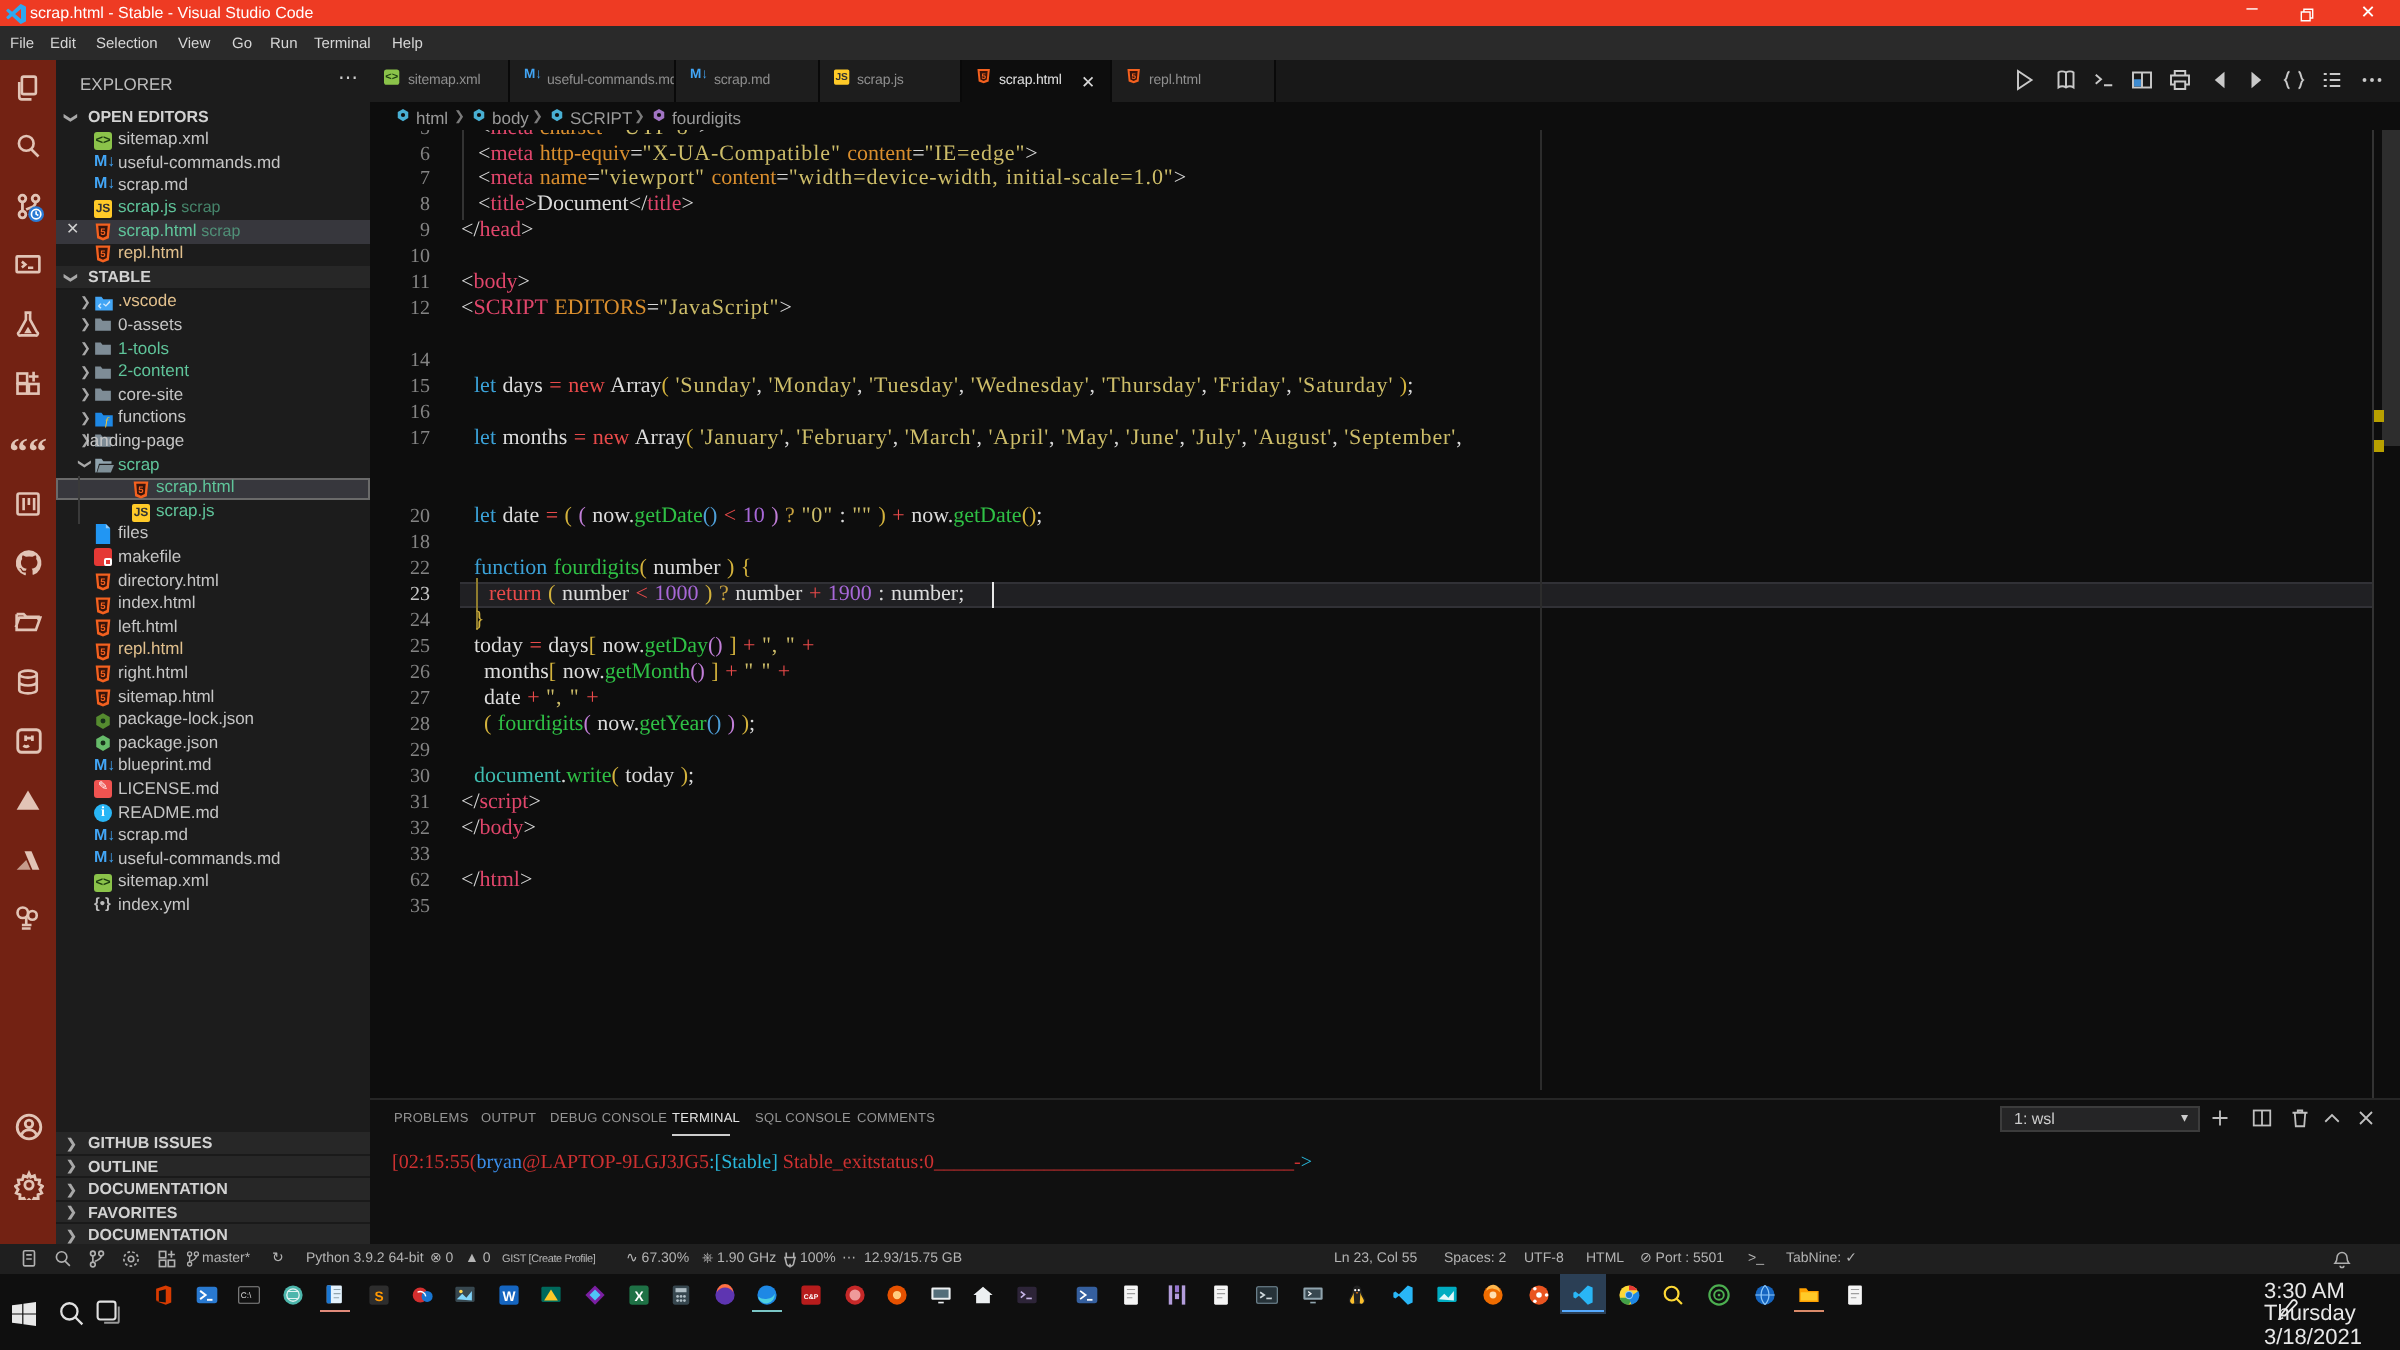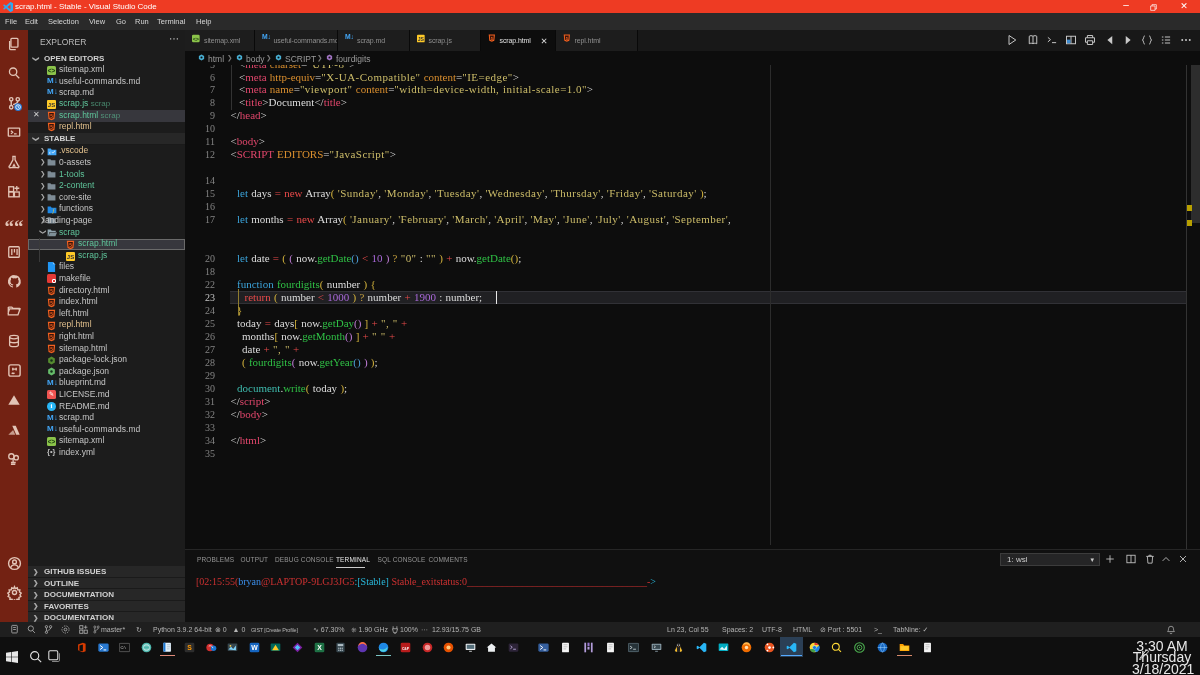--- a/index.html
+++ b/index.html
@@ -542,21 +542,21 @@
 <div class="cl" style="top:246.9px"><span class="ln" style="color:#848484">24</span><span class="ct" style="left:52.0px"><span class="b1">}</span></span></div>
 <div class="cl" style="top:259.9px"><span class="ln" style="color:#848484">25</span><span class="ct" style="left:52.0px"><span class="id">today</span> <span class="kr">=</span> <span class="id">days</span><span class="b1">[</span> <span class="id">now</span><span class="pu">.</span><span class="me">getDay</span><span class="b2">()</span> <span class="b1">]</span> <span class="kr">+</span> <span class="st">", "</span> <span class="kr">+</span></span></div>
 <div class="cl" style="top:272.9px"><span class="ln" style="color:#848484">26</span><span class="ct" style="left:57.0px"><span class="id">months</span><span class="b1">[</span> <span class="id">now</span><span class="pu">.</span><span class="me">getMonth</span><span class="b2">()</span> <span class="b1">]</span> <span class="kr">+</span> <span class="st">" "</span> <span class="kr">+</span></span></div>
 <div class="cl" style="top:285.8px"><span class="ln" style="color:#848484">27</span><span class="ct" style="left:57.0px"><span class="id">date</span> <span class="kr">+</span> <span class="st">", "</span> <span class="kr">+</span></span></div>
 <div class="cl" style="top:298.8px"><span class="ln" style="color:#848484">28</span><span class="ct" style="left:57.0px"><span class="b1">(</span> <span class="me">fourdigits</span><span class="b2">(</span> <span class="id">now</span><span class="pu">.</span><span class="me">getYear</span><span class="b3">()</span> <span class="b2">)</span> <span class="b1">)</span><span class="pu">;</span></span></div>
 <div class="cl" style="top:311.8px"><span class="ln" style="color:#848484">29</span><span class="ct" style="left:45.5px"></span></div>
 <div class="cl" style="top:324.8px"><span class="ln" style="color:#848484">30</span><span class="ct" style="left:52.0px"><span class="ob">document</span><span class="pu">.</span><span class="me">write</span><span class="b1">(</span> <span class="id">today</span> <span class="b1">)</span><span class="pu">;</span></span></div>
 <div class="cl" style="top:337.7px"><span class="ln" style="color:#848484">31</span><span class="ct" style="left:45.5px"><span class="pu">&lt;/</span><span class="tg">script</span><span class="pu">&gt;</span></span></div>
 <div class="cl" style="top:350.7px"><span class="ln" style="color:#848484">32</span><span class="ct" style="left:45.5px"><span class="pu">&lt;/</span><span class="tg">b</span><span class="tg">o</span><span class="tg">dy</span><span class="pu">&gt;</span></span></div>
 <div class="cl" style="top:363.7px"><span class="ln" style="color:#848484">33</span><span class="ct" style="left:45.5px"></span></div>
-<div class="cl" style="top:376.6px"><span class="ln" style="color:#848484">34</span><span class="ct" style="left:45.5px"><span class="pu">&lt;/</span><span class="tg">html</span><span class="pu">&gt;</span></span></div>
+<div class="cl" style="top:376.6px"><span class="ln" style="color:#848484">62</span><span class="ct" style="left:45.5px"><span class="pu">&lt;/</span><span class="tg">html</span><span class="pu">&gt;</span></span></div>
 <div class="cl" style="top:389.6px"><span class="ln" style="color:#848484">35</span><span class="ct" style="left:45.5px"></span></div>
 <div class="abs" style="left:310.5px;top:233.5px;width:1.2px;height:13px;background:#e8e8e8"></div>
 <div class="abs" style="left:1006px;top:4px;width:9px;height:162px;background:#2d2d2d"></div>
 <div class="abs" style="left:1002px;top:148px;width:5px;height:6px;background:#b8a000"></div>
 <div class="abs" style="left:1002px;top:163px;width:5px;height:6px;background:#b8a000"></div>
 </div>
     </div>
 <div id="panel">
 <div class="ptab" style="left:12px;">PROBLEMS</div>
 <div class="ptab" style="left:55.5px;">OUTPUT</div>
@@ -836,14 +836,14 @@
         <path fill="#ffca28" d="M2 6 h12 v6 H2z"></path>
       </svg>
 <div class="trun" style="left:897.1px;width:15px;background:#d98a6a"></div>
 <svg class="abs" style="left:921.7px;top:5px" width="11" height="11" viewBox="0 0 16 16">
         <rect x="3" y="1" width="10" height="14" rx="1" fill="#f5f5f5"></rect>
         <path d="M5 4 h6 M5 7 h6 M5 10 h4" stroke="#9e9e9e" stroke-width="0.9"></path>
       </svg>
 <svg class="abs" style="left:1138px;top:11px" width="12" height="12" viewBox="0 0 16 16">
         <path d="M3 13 L11 3 a1.8 1.8 0 0 1 2.5 2.5 L6 13z M3 13 l-1 2.5 2.8-1" stroke="#e8e8e8" stroke-width="1.2" fill="none"></path>
       </svg>
-<div class="abs" style="right:8px;top:3.5px;width:60px;text-align:center;color:#e8e8e8;font-size:14px;line-height:11.5px">3:30 AM<br>Thursday<br>3/18/2021</div>
+<div class="abs" style="right:8px;top:3.5px;width:60px;text-align:left;color:#e8e8e8;font-size:11px;line-height:11.5px">3:30 AM<br>Thursday<br>3/18/2021</div>
 </div>
 </div>
 </body></html>

